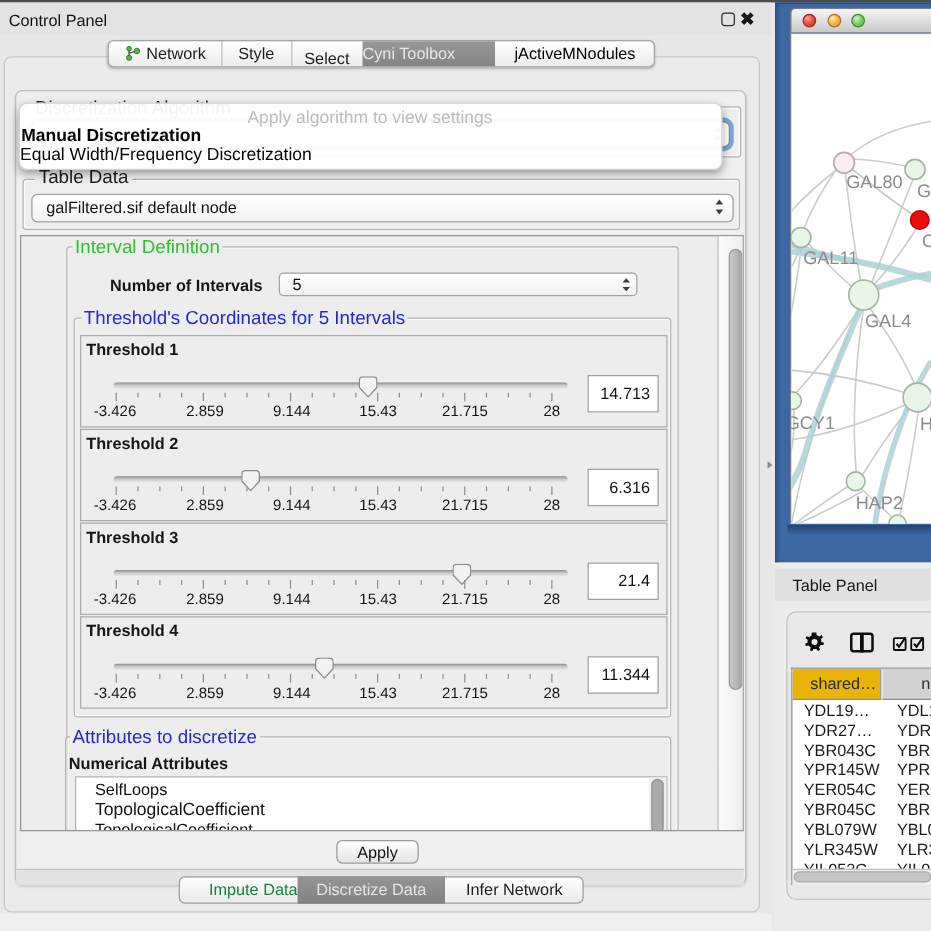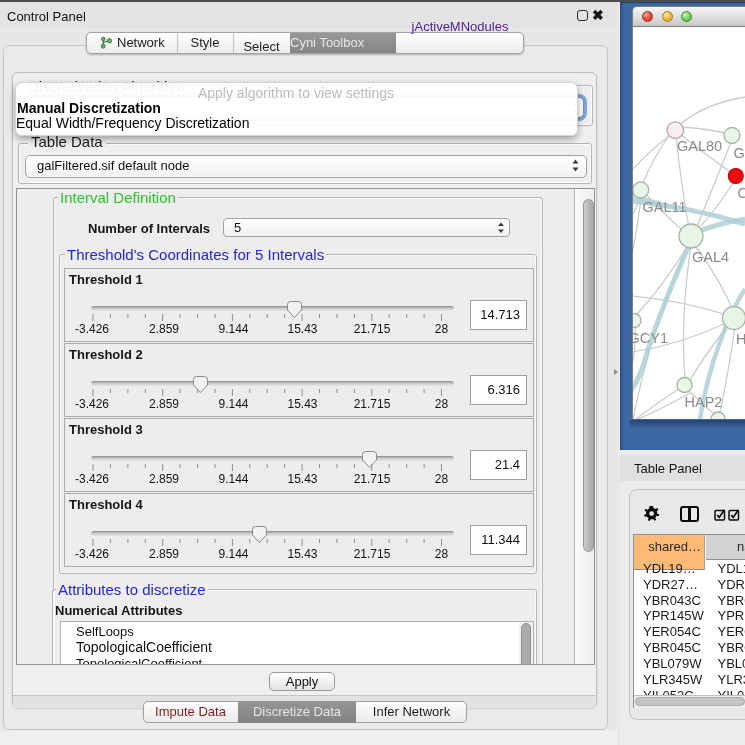--- a/index.html
+++ b/index.html
@@ -34,21 +34,21 @@
 <svg class="abs" style="left:100px;top:36px;" width="13" height="13" viewBox="0 0 14 14">
   <path d="M3.5 3.5 L3.5 11 M3.5 7 L10 5" stroke="#555" stroke-width="1.2" fill="none"></path>
   <circle cx="3.5" cy="3.2" r="2" fill="#57b657" stroke="#2f7a2f" stroke-width="0.8"></circle>
   <circle cx="3.5" cy="11" r="2.2" fill="#57b657" stroke="#2f7a2f" stroke-width="0.8"></circle>
   <circle cx="10.2" cy="5.2" r="2.4" fill="#57b657" stroke="#2f7a2f" stroke-width="0.8"></circle>
 </svg>
 <div class="abs" style="left:117px;top:32px;height:21.5px;line-height:21.5px;font-size:13px;color:#1c1c1c;">Network</div>
 <div class="abs" style="left:177px;top:32px;width:56px;height:21.5px;line-height:21.5px;font-size:13px;color:#1c1c1c;text-align:center;">Style</div>
 <div class="abs" style="left:233px;top:36px;width:57px;height:21.5px;line-height:21.5px;font-size:13px;color:#1c1c1c;text-align:center;">Select</div>
 <div class="abs" style="left:290px;top:32px;width:106px;height:21.5px;line-height:21.5px;font-size:13px;color:#e7e7e7;">Cyni Toolbox</div>
-<div class="abs" style="left:396px;top:16px;width:128px;height:21.5px;line-height:21.5px;font-size:13px;color:#4c1d95;text-align:center;">jActiveMNodules</div>
+<div class="abs" style="left:396px;top:32px;width:128px;height:21.5px;line-height:21.5px;font-size:13px;color:#000000;text-align:center;">jActiveMNodules</div>
 
 <div class="abs" style="left:18px;top:85px;width:574.5px;height:41px;border:1px solid #b4b4b4;border-radius:3px;box-shadow:inset 0 0 0 1px #fdfdfd;"></div>
 <div class="abs" style="left:25px;top:78.5px;font-size:15px;line-height:15px;color:#1a1a1a;background:#eee;padding:0 3px;">Discretization Algorithm</div>
 <div class="abs" style="left:25px;top:97px;width:559px;height:21px;border-radius:5px;border:1px solid #8a8a8a;background:#fff;box-shadow:0 0 0 3px rgba(90,148,216,0.8);"></div>
 <svg class="abs" style="left:567px;top:99px;" width="14" height="17" viewBox="0 0 14 17">
   <path d="M4 6 L7 2.5 L10 6 Z" fill="#777"></path>
   <path d="M4 10.5 L7 14 L10 10.5 Z" fill="#777"></path>
 </svg>
 
 <div class="abs" style="left:18px;top:143px;width:574px;height:40.5px;border:1px solid #b4b4b4;border-radius:3px;box-shadow:inset 0 0 0 1px #fdfdfd;"></div>
@@ -156,21 +156,21 @@
   <div class="abs" style="left:59px;top:451.5px;font-size:14px;line-height:13px;color:#111;">TopologicalCoefficient</div>
   <div class="abs" style="left:59px;top:467.5px;font-size:13px;line-height:13px;color:#111;">TopologicalCoefficient</div>
   <div class="abs" style="left:502px;top:433px;width:14px;height:48px;background:#f0f0f0;"></div>
   <div class="abs" style="left:503.5px;top:433.5px;width:10px;height:44px;border-radius:5px;background:#ababab;border:1px solid #8f8f8f;"></div>
 </div>
 
 <div class="abs" style="left:269px;top:671.5px;width:66px;height:19px;border:1px solid #9a9a9a;border-radius:5px;background:linear-gradient(#ffffff,#e4e4e4);text-align:center;line-height:18px;font-size:13px;font-weight:normal;color:#111;">Apply</div>
 
 <div class="abs" style="left:143px;top:701px;width:324px;height:22px;border:1px solid #9f9f9f;border-radius:5px;background:linear-gradient(#fdfdfd,#ebebeb);"></div>
 <div class="abs" style="left:238px;top:701px;width:118px;height:22px;background:linear-gradient(#959595,#828282);"></div>
-<div class="abs" style="left:143px;top:701px;width:95px;height:22px;line-height:22px;font-size:13px;color:#7f1d1d;text-align:center;">Impute Data</div>
+<div class="abs" style="left:143px;top:701px;width:95px;height:22px;line-height:22px;font-size:13px;color:#15803d;text-align:right;">Impute Data</div>
 <div class="abs" style="left:238px;top:701px;width:118px;height:22px;line-height:22px;font-size:13px;color:#e5e5e5;text-align:center;">Discretize Data</div>
 <div class="abs" style="left:356px;top:701px;width:111px;height:22px;line-height:22px;font-size:13px;color:#1c1c1c;text-align:center;">Infer Network</div>
 <div class="abs" style="left:0;top:731px;width:617px;height:14px;background:#f0f0f0;"></div>
 
 <div class="abs" style="left:613.5px;top:369px;width:0;height:0;border-top:3px solid transparent;border-bottom:3px solid transparent;border-left:4px solid #8a8a8a;"></div>
 
 <div class="abs" style="left:15px;top:81.5px;width:562.5px;height:54px;background:rgba(255,255,255,0.95);border:1px solid #d4d4d4;border-radius:7px;box-shadow:0 3px 7px rgba(0,0,0,0.35);z-index:50;"></div>
 <div class="abs" style="left:15px;top:86px;width:562px;text-align:center;font-size:14px;line-height:14px;color:#bcbcbc;z-index:51;">Apply algorithm to view settings</div>
 <div class="abs" style="left:17px;top:101px;font-size:14px;line-height:14px;font-weight:bold;color:#060606;z-index:51;">Manual Discretization</div>
 <div class="abs" style="left:16px;top:115.5px;font-size:14px;line-height:14px;color:#060606;z-index:51;">Equal Width/Frequency Discretization</div>
@@ -258,20 +258,20 @@
 <svg class="abs" style="left:713.5px;top:507.5px;" width="13" height="13" viewBox="0 0 13 13">
   <rect x="1" y="2.5" width="9.5" height="9.5" fill="none" stroke="#0c0c0c" stroke-width="1.5" rx="1"></rect>
   <path d="M3.2 7 L5.2 9.4 L10.5 1.8" stroke="#0c0c0c" stroke-width="1.7" fill="none"></path>
 </svg>
 <svg class="abs" style="left:728px;top:507.5px;" width="13" height="13" viewBox="0 0 13 13">
   <rect x="1" y="2.5" width="9.5" height="9.5" fill="none" stroke="#0c0c0c" stroke-width="1.5" rx="1"></rect>
   <path d="M3.2 7 L5.2 9.4 L10.5 1.8" stroke="#0c0c0c" stroke-width="1.7" fill="none"></path>
 </svg>
 
 <div class="abs" id="ttable" style="left:632.5px;top:533.5px;width:112.5px;height:174px;border-left:1px solid #8f8f8f;border-top:1px solid #8f8f8f;overflow:hidden;background:#fff;font-size:13px;color:#1b1b1b;">
-  <div class="abs" style="left:0;top:0;width:71.5px;height:35px;background:#fdba74;border-right:1px solid #9e9e9e;border-bottom:1px solid #8f8f8f;text-align:right;padding-right:3px;line-height:24.5px;color:#2a2a2a;">shared…</div>
+  <div class="abs" style="left:0;top:0;width:71.5px;height:25px;background:#eab308;border-right:1px solid #9e9e9e;border-bottom:1px solid #8f8f8f;text-align:right;padding-right:3px;line-height:24.5px;color:#2a2a2a;">shared…</div>
   <div class="abs" style="left:72.5px;top:0;width:40px;height:25px;background:#d2d2d2;border-bottom:1px solid #8f8f8f;line-height:24.5px;color:#2a2a2a;"><span style="padding-left:31px;">name</span></div>
   <div class="abs" style="left:9.5px;top:26.2px;line-height:15.9px;">YDL19…<br>YDR27…<br>YBR043C<br>YPR145W<br>YER054C<br>YBR045C<br>YBL079W<br>YLR345W<br>YIL052C</div>
   <div class="abs" style="left:84px;top:26.2px;line-height:15.9px;">YDL1<br>YDR2<br>YBR0<br>YPR1<br>YER0<br>YBR0<br>YBL0<br>YLR3<br>YIL0</div>
   <div class="abs" style="left:0;top:160.5px;width:112.5px;height:13px;background:#eeeeee;border-top:1px solid #c0c0c0;"></div>
   <div class="abs" style="left:1.5px;top:162px;width:110px;height:9px;border-radius:4.5px;background:#c5c5c5;border:1px solid #a8a8a8;"></div>
 
 </div>
 
 </body></html>

